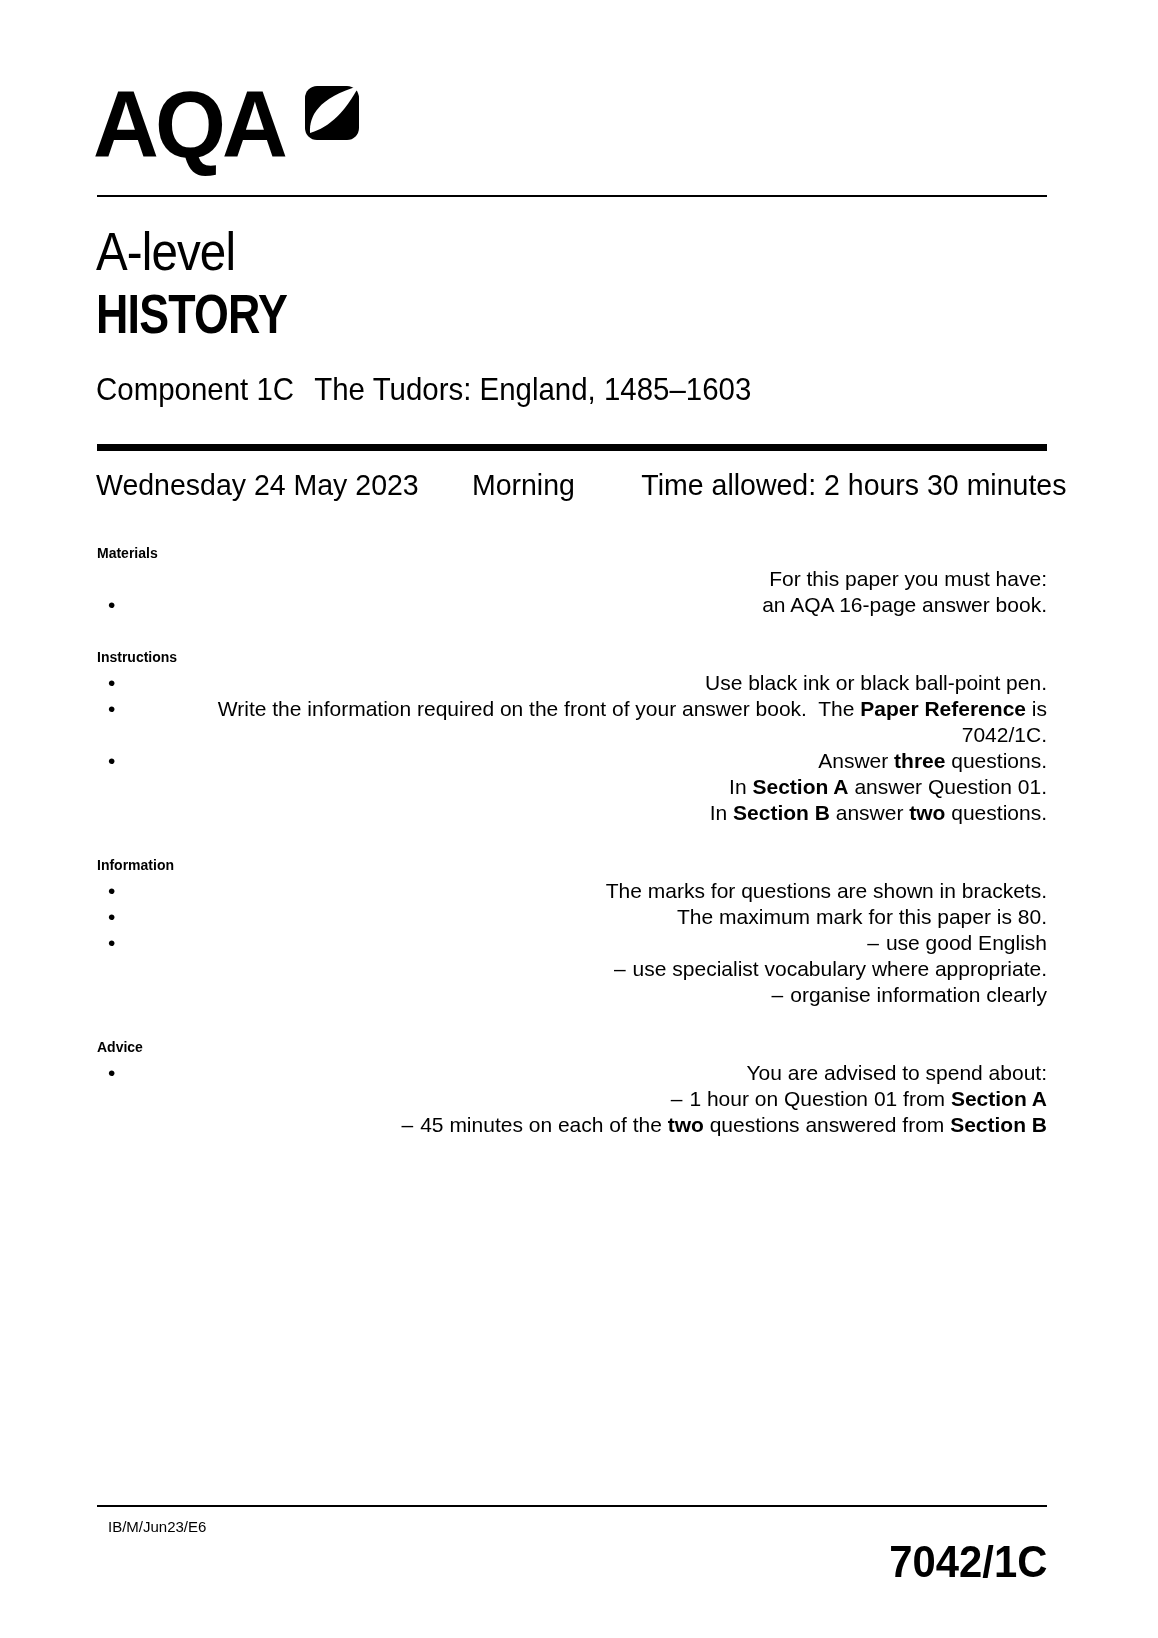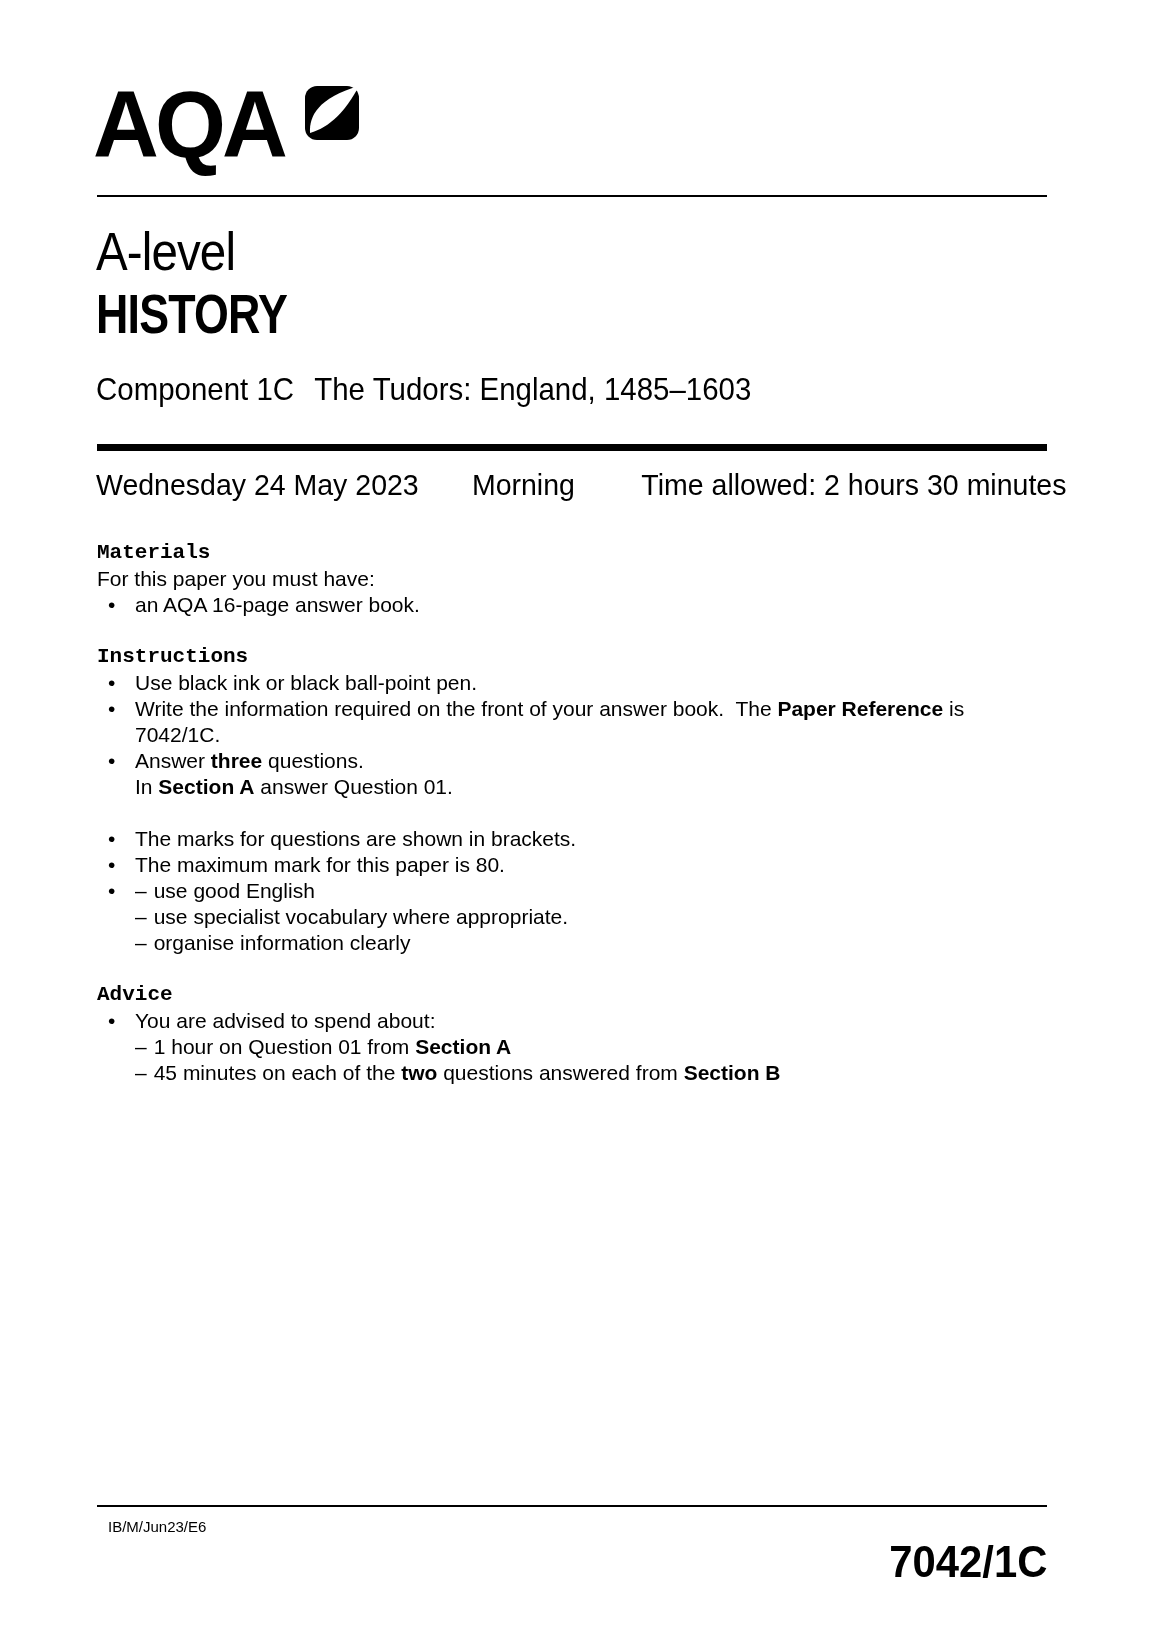--- a/index.html
+++ b/index.html
@@ -98,27 +98,26 @@
   
   .content {
     position: absolute;
     left: 97px; top: 540px;
     width: 950px;
     font-size: 21px;
     line-height: 26px;
   }
   .section + .section { margin-top: 26px; }
   .section h2 {
-    font-size: 21px;
+    font-size: 14px;
     line-height: 26px;
     margin: 0;
     font-weight: bold;
-    font-family: Liberation Mono, monospace;
-  }
-  .item { position: relative; margin: 0; }
+  }
+  .item { position: relative; margin: 0; text-align: right; }
   .item.bullet, .item.sub, .item.dash { padding-left: 38px; }
   .item .marker-bullet {
     position: absolute;
     left: 11px; top: 0;
     font-size: 21px;
   }
   .item .marker-dash { margin-right: 7px; }
   .bold { font-weight: bold; }
 
   
@@ -173,22 +172,24 @@
         <div class="item plain"><span>For this paper you must have:</span></div>
         <div class="item bullet"><span class="marker-bullet">•</span><span>an AQA 16-page answer book.</span></div>
       </section>
       <section class="section">
         <h2>Instructions</h2>
         <div class="item bullet"><span class="marker-bullet">•</span><span>Use black ink or black ball-point pen.</span></div>
         <div class="item bullet"><span class="marker-bullet">•</span><span>Write the information required on the front of your answer book.&nbsp; The </span><span class="bold">Paper Reference</span><span> is</span></div>
         <div class="item sub"><span>7042/1C.</span></div>
         <div class="item bullet"><span class="marker-bullet">•</span><span>Answer </span><span class="bold">three</span><span> questions.</span></div>
         <div class="item sub"><span>In </span><span class="bold">Section A</span><span> answer Question 01.</span></div>
-      </section>
-      <section class="section">
+        <div class="item sub"><span>In </span><span class="bold">Section B</span><span> answer </span><span class="bold">two</span><span> questions.</span></div>
+      </section>
+      <section class="section">
+        <h2>Information</h2>
         <div class="item bullet"><span class="marker-bullet">•</span><span>The marks for questions are shown in brackets.</span></div>
         <div class="item bullet"><span class="marker-bullet">•</span><span>The maximum mark for this paper is 80.</span></div>
         <div class="item bullet"><span class="marker-bullet">•</span></div>
         <div class="item dash"><span class="marker-dash">–</span><span>use good English</span></div>
         <div class="item dash"><span class="marker-dash">–</span><span>use specialist vocabulary where appropriate.</span></div>
         <div class="item dash"><span class="marker-dash">–</span><span>organise information clearly</span></div>
       </section>
       <section class="section">
         <h2>Advice</h2>
         <div class="item bullet"><span class="marker-bullet">•</span><span>You are advised to spend about:</span></div>

